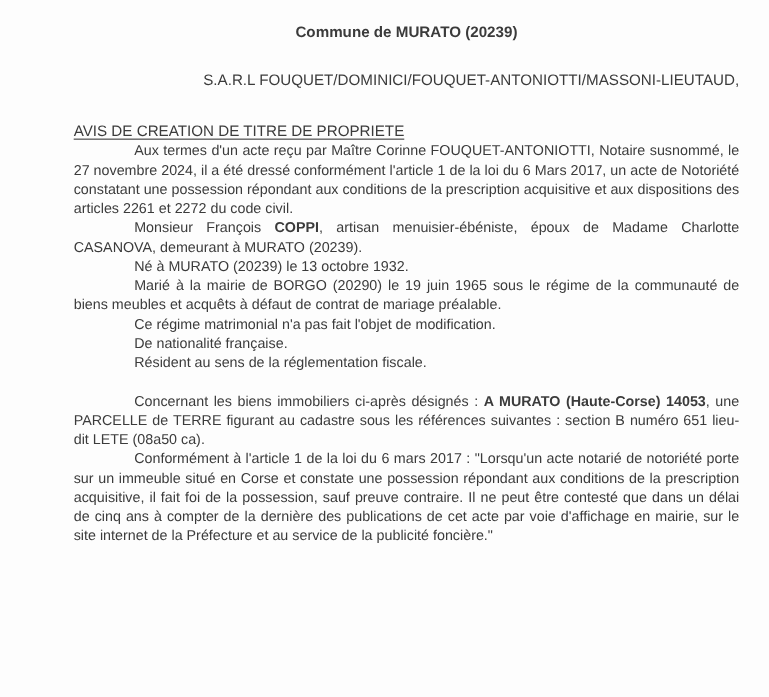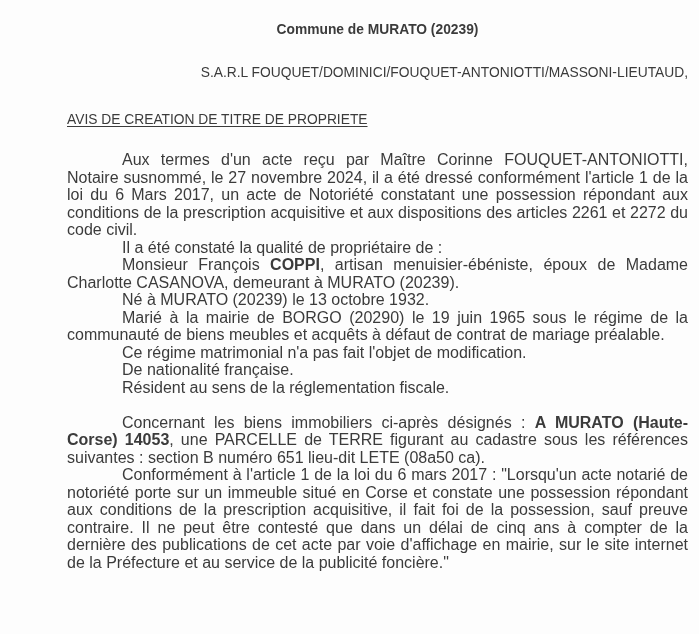--- a/index.html
+++ b/index.html
@@ -11,21 +11,21 @@
     height: 634px;
     overflow: hidden;
     background: #fdfdfd;
     font-family: "Liberation Sans", "DejaVu Sans", sans-serif;
     color: #3b3b3b;
   }
   .page {
     box-sizing: border-box;
     width: 699px;
     height: 634px;
-    padding: 21px 11px 0 67px; 
+    padding: 21px 27px 0 67px; 
     background: #fdfdfd;
   }
   .doc-title {
     text-align: center;
     font-weight: bold;
     font-size: 13.8px;
     line-height: 17px;
   }
   .office-block {
     margin-top: 26px;
@@ -34,22 +34,21 @@
     line-height: 17.5px;
   }
   .notice-title {
     margin-top: 29px;
     font-size: 13.8px;
     line-height: 17.5px;
     text-decoration: underline;
     text-underline-offset: 2px;
   }
   .doc-body {
-    margin-top: 23px;
-    font-size: 16px;
+    font-size: 13px;
     line-height: 17.5px;
   }
   .doc-body p.para {
     margin: 0;
     text-align: justify;
     text-indent: 55px;
   }
   .doc-body p.para.spaced {
     margin-top: 17.5px;
   }
@@ -66,21 +65,20 @@
 
   <div class="office-block">
     <div>S.A.R.L FOUQUET/DOMINICI/FOUQUET-ANTONIOTTI/MASSONI-LIEUTAUD,</div>
   </div>
 
   <div class="notice-title">AVIS DE CREATION DE TITRE DE PROPRIETE</div>
 
   <div class="doc-body">
 
   <p class="para"><span>Aux termes d'un acte reçu par Maître Corinne FOUQUET-ANTONIOTTI, Notaire susnommé, le 27 novembre 2024, il a été dressé conformément l'article 1 de la loi du 6 Mars 2017, un acte de Notoriété constatant une possession répondant aux conditions de la prescription acquisitive et aux dispositions des articles 2261 et 2272 du code civil.</span></p>
-      <p class="para"><span>Il a été constaté la qualité de propriétaire de :</span></p>
       <p class="para"><span>Monsieur François </span><span class="bold">COPPI</span><span>, artisan menuisier-ébéniste, époux de Madame Charlotte CASANOVA, demeurant à MURATO (20239).</span></p>
       <p class="para"><span>Né à MURATO (20239) le 13 octobre 1932.</span></p>
       <p class="para"><span>Marié à la mairie de BORGO (20290) le 19 juin 1965 sous le régime de la communauté de biens meubles et acquêts à défaut de contrat de mariage préalable.</span></p>
       <p class="para"><span>Ce régime matrimonial n'a pas fait l'objet de modification.</span></p>
       <p class="para"><span>De nationalité française.</span></p>
       <p class="para"><span>Résident au sens de la réglementation fiscale.</span></p>
       <p class="para spaced"><span>Concernant les biens immobiliers ci-après désignés : </span><span class="bold">A MURATO (Haute-Corse) 14053</span><span>, une PARCELLE de TERRE figurant au cadastre sous les références suivantes : section B numéro 651 lieu-dit LETE (08a50 ca).</span></p>
       <p class="para"><span>Conformément à l'article 1 de la loi du 6 mars 2017 : "Lorsqu'un acte notarié de notoriété porte sur un immeuble situé en Corse et constate une possession répondant aux conditions de la prescription acquisitive, il fait foi de la possession, sauf preuve contraire. Il ne peut être contesté que dans un délai de cinq ans à compter de la dernière des publications de cet acte par voie d'affichage en mairie, sur le site internet de la Préfecture et au service de la publicité foncière."</span></p>
     </div>
 

